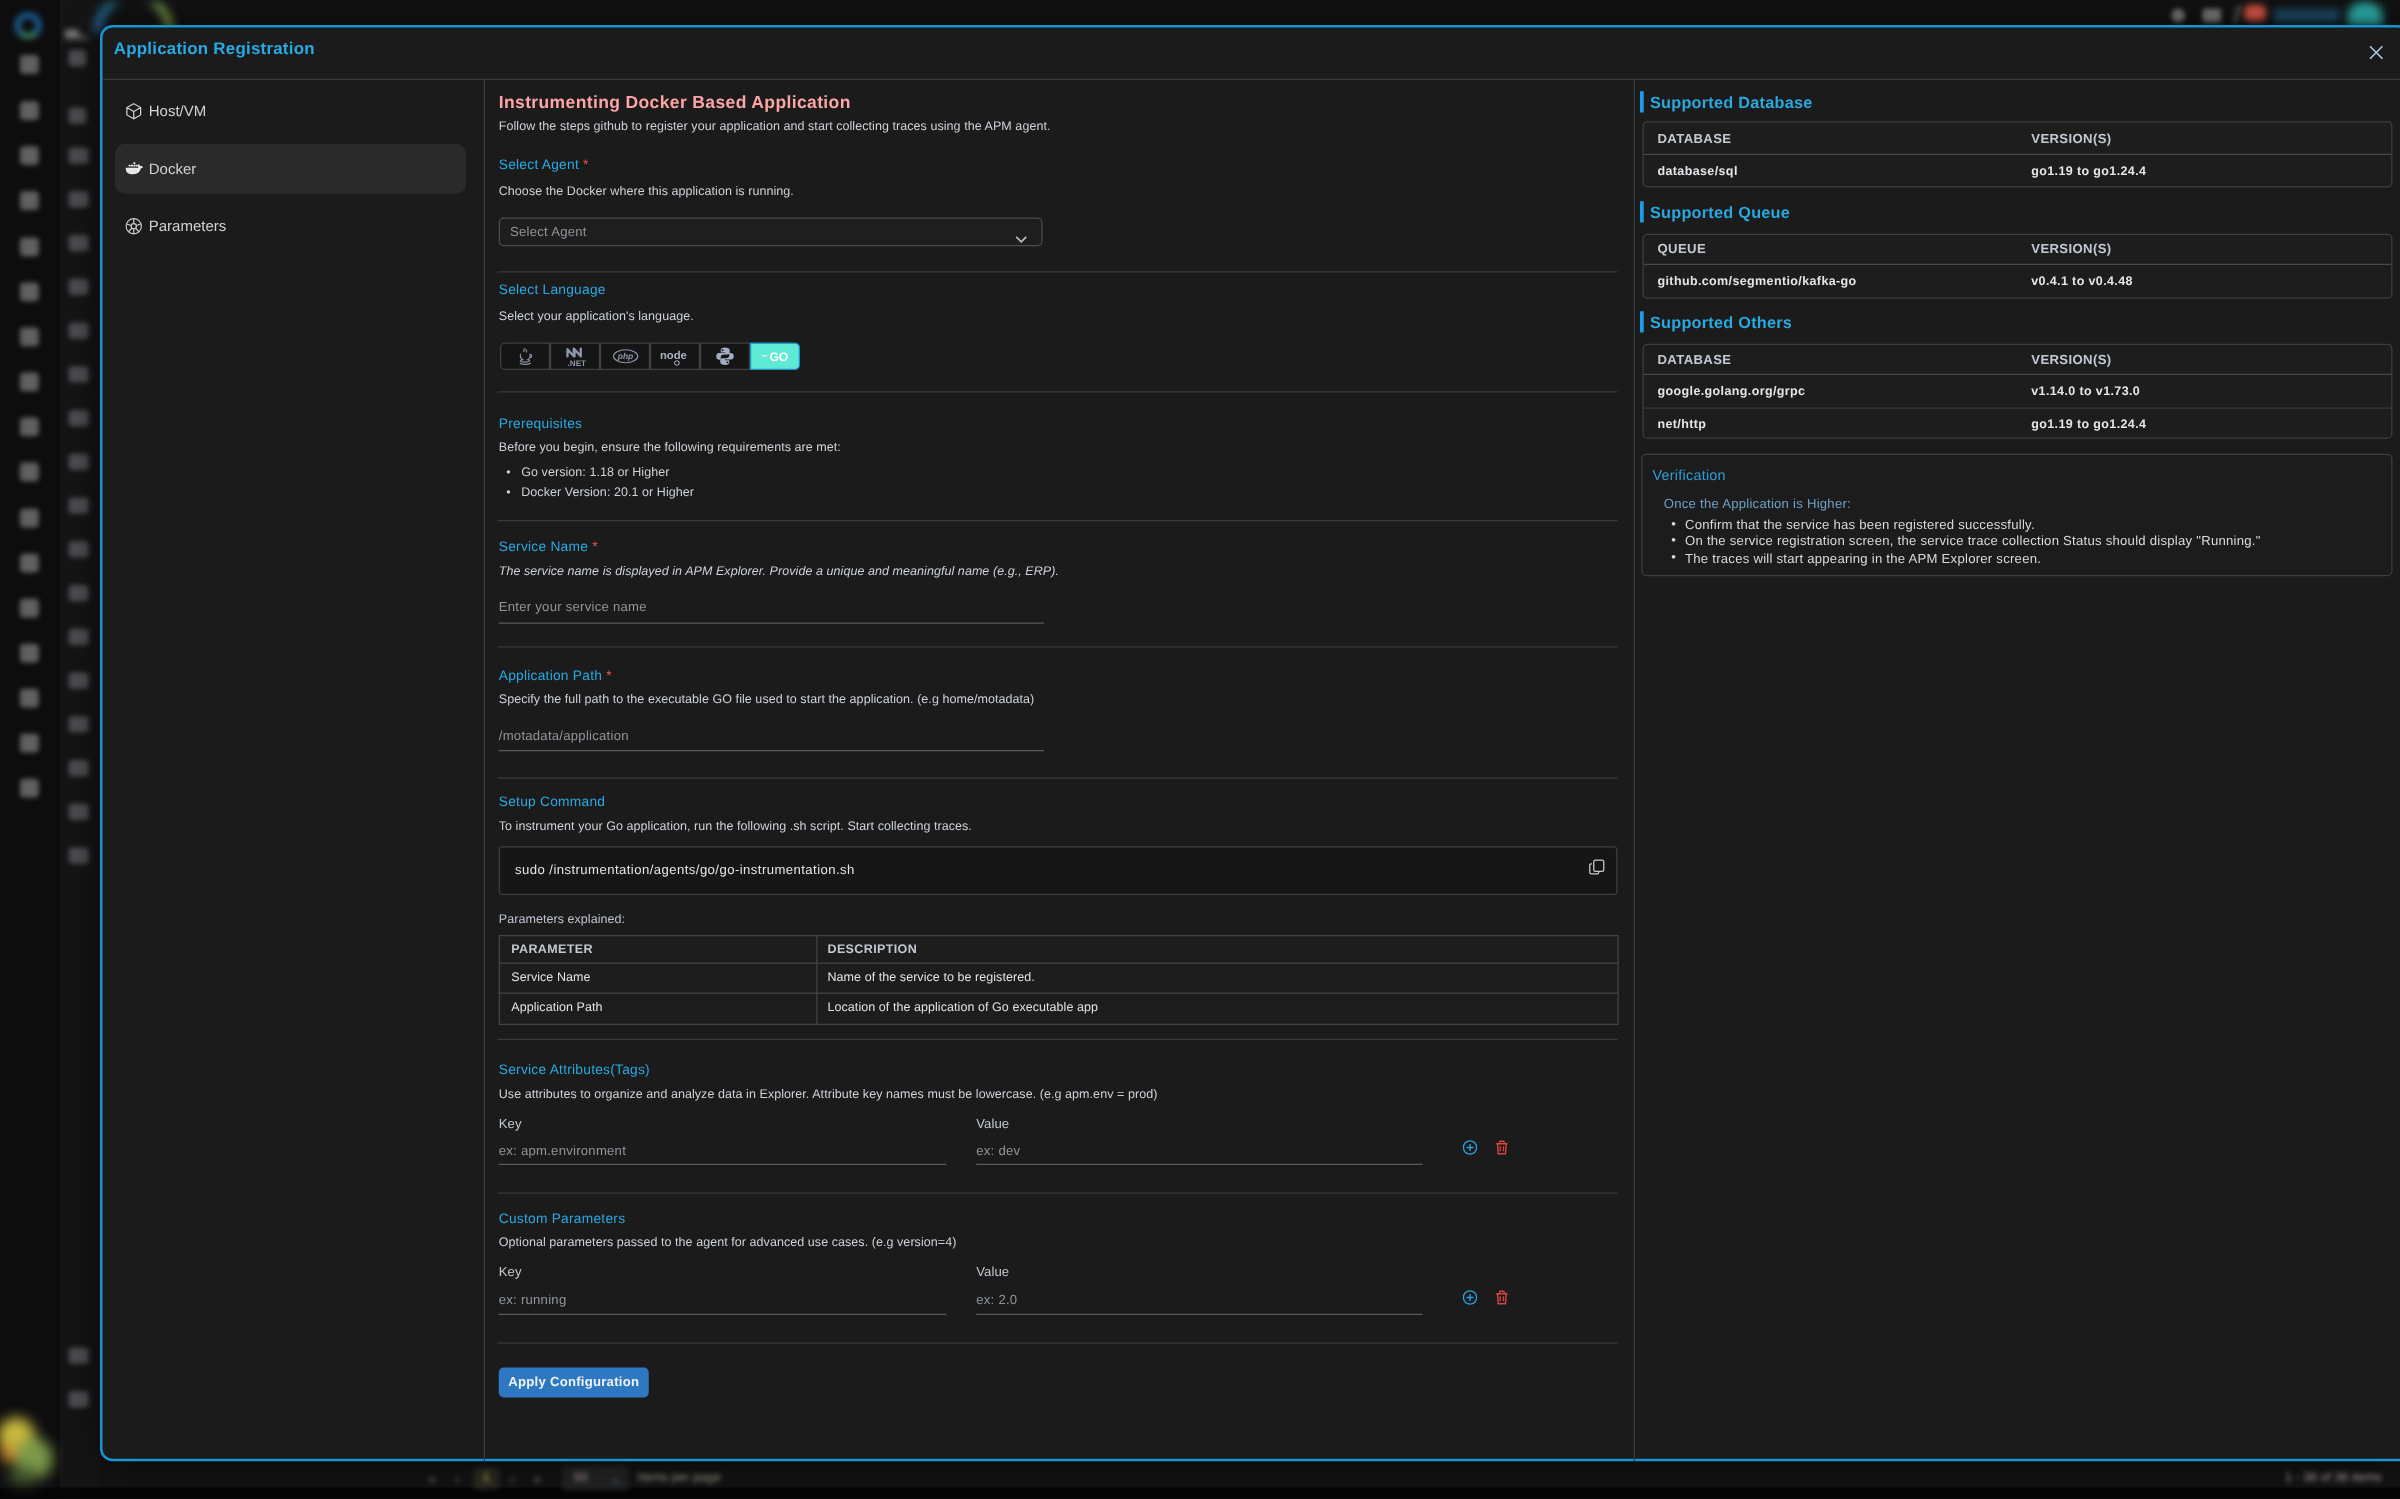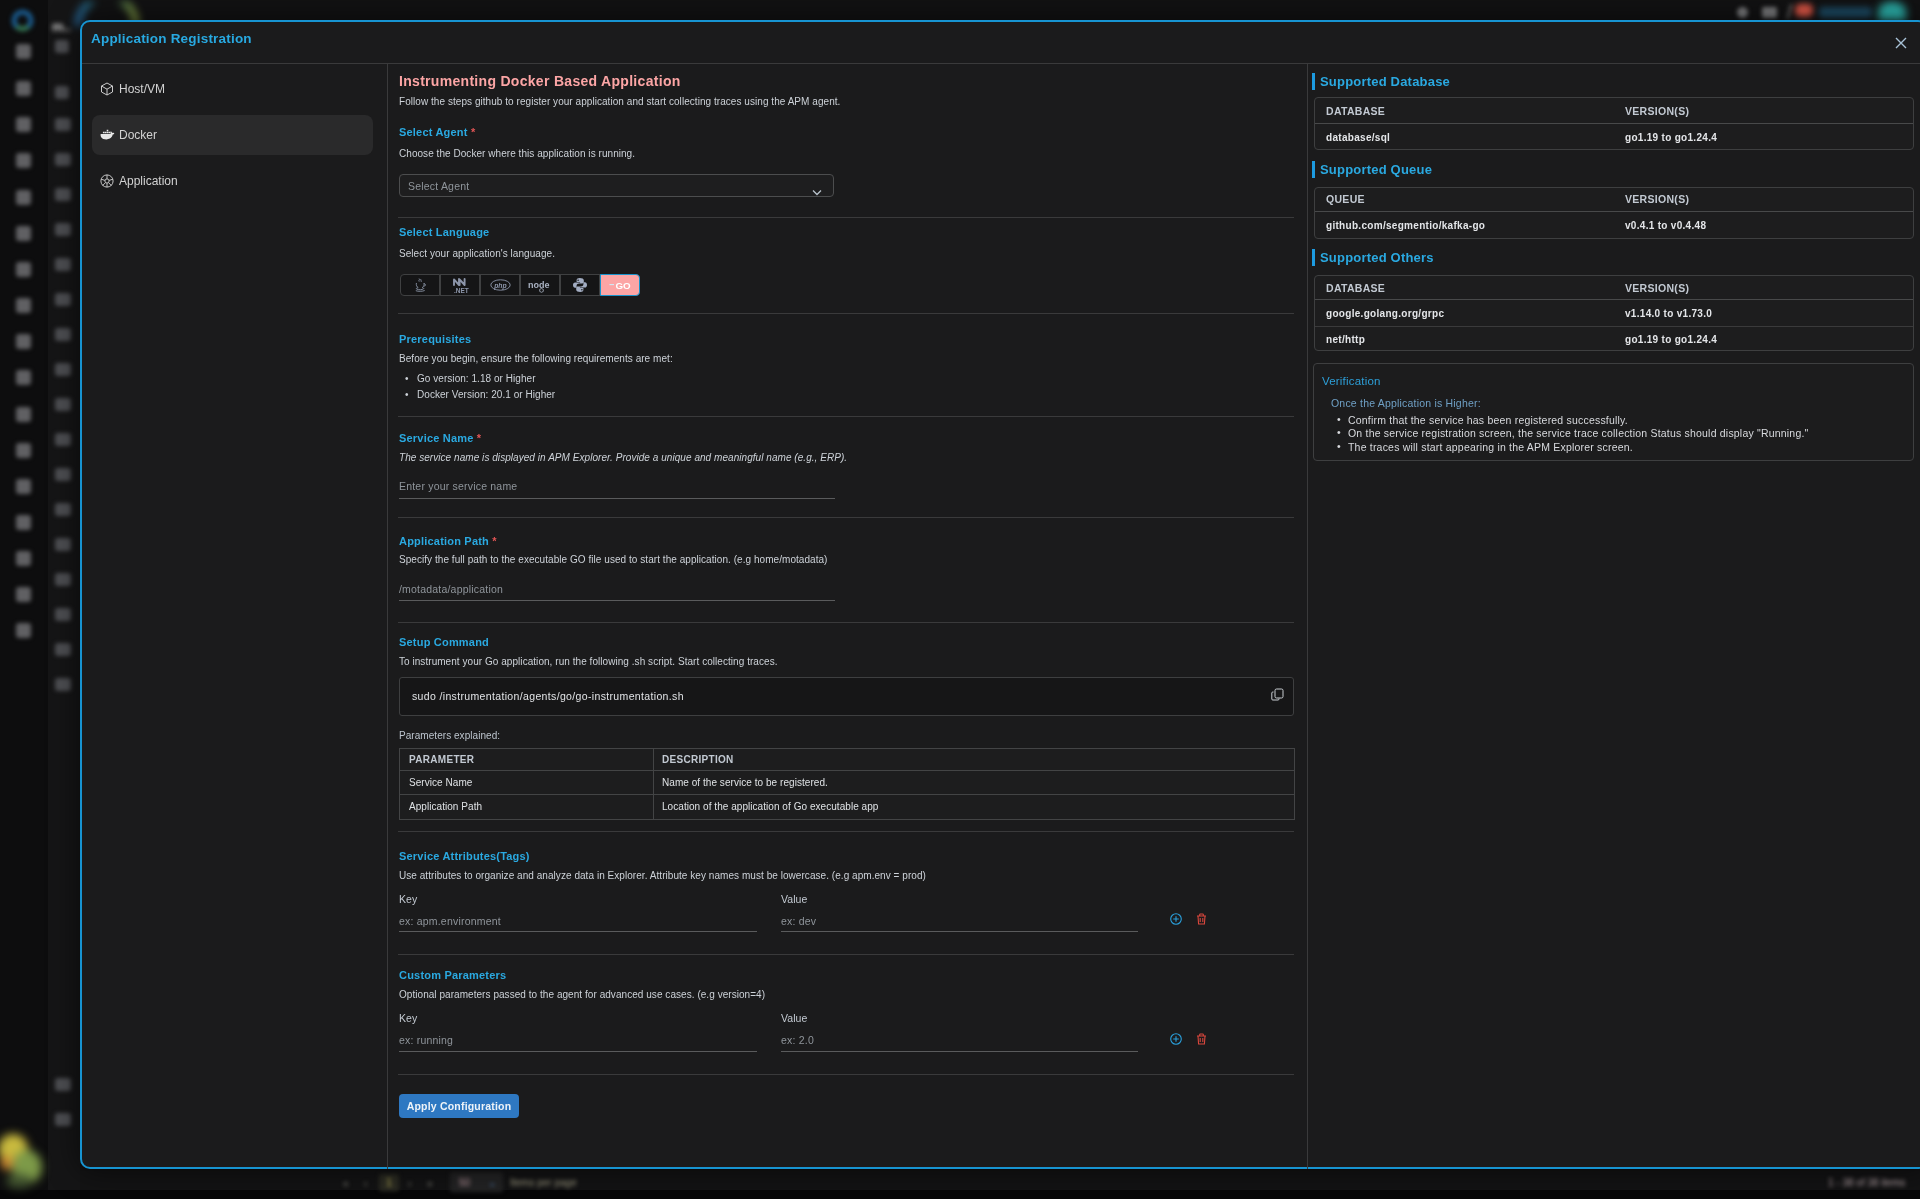--- a/index.html
+++ b/index.html
@@ -28,21 +28,21 @@
 .hdiv { position:absolute; background:#3a3a3b; height:1px; }
 .vdiv { position:absolute; background:#3a3a3b; width:1px; }
 
 .navitem { position:absolute; left:92px; width:281px; height:40px; border-radius:8px;
   color:#d2d2d2; font-size:12px; }
 .navitem .txt { position:absolute; left:27px; top:50%; transform:translateY(-50%); }
 .navitem svg { position:absolute; left:8px; top:50%; transform:translateY(-50%); }
 #nav-docker { background:#2a2a2b; }
 
 .h1 { position:absolute; color:#fca5a5; font-size:14px; font-weight:bold; letter-spacing:.3px; }
-.h2 { position:absolute; color:#2aa9e1; font-size:11px; font-weight:bold; letter-spacing:.2px; }
+.h2 { position:absolute; color:#2aa9e1; font-size:11px; font-weight:normal; letter-spacing:.2px; }
 .h2 .req { color:#e25555; }
 .p { position:absolute; color:#cdd2d8; font-size:10px; letter-spacing:.05px; }
 .ph { position:absolute; color:#8f959b; font-size:10.5px; letter-spacing:.2px; }
 .uline { position:absolute; height:1px; background:#5a5b5c; }
 .sel { position:absolute; left:399px; width:435px; height:23px; border:1px solid #4c4d4e;
   border-radius:4px; background:#1e1e1f; }
 .langbtn { position:absolute; top:274px; width:40px; height:22px; border:1px solid #3f4041;
   background:#151516; display:flex; align-items:center; justify-content:center; }
 
 .rh { position:absolute; color:#2aa9e1; font-size:13px; font-weight:bold; letter-spacing:.2px; }
@@ -156,21 +156,21 @@
       <path d="M13.9 4.6c-.4-.3-1.2-.4-1.8-.2-.1-.6-.4-1.1-.9-1.5l-.3-.2-.2.3c-.3.4-.4 1.1-.3 1.6.1.3.2.6.4.8-.2.1-.5.2-.9.2H.6l0 .3c-.1 1 .1 2 .6 2.9.5.8 1.2 1.4 2.1 1.7.9.3 2 .4 3.1.4 1.3 0 2.4-.3 3.4-.8.8-.4 1.5-1.1 2-1.9.4-.7.7-1.4.9-2.2h.2c.6 0 1-.2 1.3-.5l.1-.2-.4-.7z"></path>
     </svg>
   <span class="txt">Docker</span>
 </div>
 <div class="navitem" style="top:161px;">
   <svg width="14" height="14" viewBox="0 0 14 14" fill="none" stroke="#cccccc" stroke-width=".95">
       <circle cx="7" cy="7" r="6.1"></circle>
       <circle cx="7" cy="7" r="2.1"></circle>
       <path d="M7 .9 V4.9 M7 9.1 V13.1 M1 5.1 L4.9 6.4 M13 5.1 L9.1 6.4 M2.6 11.6 L5.5 8.6 M11.4 11.6 L8.5 8.6"></path>
     </svg>
-  <span class="txt">Application</span>
+  <span class="txt">Parameters</span>
 </div>
 <div class="h1" style="left:399px;top:73px;">Instrumenting Docker Based Application</div>
 <div class="p" style="left:399px;top:96px;">Follow the steps github to register your application and start collecting traces using the APM agent.</div>
 <div class="h2" style="left:399px;top:126px;">Select Agent <span class="req">*</span></div>
 <div class="p" style="left:399px;top:148px;">Choose the Docker where this application is running.</div>
 <div class="sel" style="top:174px;"></div>
 <div class="ph" style="left:408px;top:180px;">Select Agent</div>
 <div class="abs" style="left:812px;top:182px;"><svg width="10" height="7" viewBox="0 0 10 7" fill="none">
       <path d="M1 1.5 L5 5.5 L9 1.5" stroke="#b9c3cc" stroke-width="1.3"></path>
     </svg></div>
@@ -202,21 +202,21 @@
       <text x="0" y="9.5" fill="#aab2c2" font-size="9" font-weight="bold" font-family="Liberation Sans">node</text>
       <path d="M13.5 10.5 L15.3 11.4 V13.4 L13.5 14.3 L11.7 13.4 V11.4 Z" fill="none" stroke="#aab2c2" stroke-width=".8"></path>
     </svg>
   </div>
 <div class="langbtn" style="left:560px;">
     <svg width="16" height="16" viewBox="0 0 16 16" fill="#a3adc2">
       <path d="M7.8 1 C5.8 1 4.6 1.8 4.6 3.2 V4.9 H8.1 V5.4 H3.2 C1.7 5.4 1 6.6 1 8 C1 9.5 1.7 10.7 3.2 10.7 H4.6 V8.7 C4.6 7.3 5.8 6.5 7.2 6.5 H10.2 C11.4 6.5 11.8 5.8 11.8 4.8 V3.2 C11.8 1.8 10 1 7.8 1 Z M6.1 2.4 A0.75 0.75 0 1 1 6.1 3.9 A0.75 0.75 0 0 1 6.1 2.4 Z"></path>
       <path d="M8.2 15 C10.2 15 11.4 14.2 11.4 12.8 V11.1 H7.9 V10.6 H12.8 C14.3 10.6 15 9.4 15 8 C15 6.5 14.3 5.3 12.8 5.3 H11.4 V7.3 C11.4 8.7 10.2 9.5 8.8 9.5 H5.8 C4.6 9.5 4.2 10.2 4.2 11.2 V12.8 C4.2 14.2 6 15 8.2 15 Z M9.9 13.6 A0.75 0.75 0 1 1 9.9 12.1 A0.75 0.75 0 0 1 9.9 13.6 Z"></path>
     </svg>
   </div>
-<div class="langbtn" style="left:600px;background:#fca5a5;border-color:#1794cc;border-radius:0 4px 4px 0;">
+<div class="langbtn" style="left:600px;background:#5eead4;border-color:#1794cc;border-radius:0 4px 4px 0;">
     <svg width="28" height="12" viewBox="0 0 28 12">
       <path d="M3.5 5.6 H8" stroke="#cfeaf8" stroke-width="1.1"></path>
       <text x="9.5" y="9.8" fill="#ffffff" font-size="9.8" font-weight="bold" font-family="Liberation Sans" letter-spacing="-.2">GO</text>
     </svg>
   </div>
 <div class="hdiv" style="left:398px;top:313px;width:896px;"></div>
 <div class="h2" style="left:399px;top:333px;">Prerequisites</div>
 <div class="p" style="left:399px;top:353px;">Before you begin, ensure the following requirements are met:</div>
 <div class="p" style="left:405px;top:373px;">•</div>
 <div class="p" style="left:417px;top:373px;">Go version: 1.18 or Higher</div>

